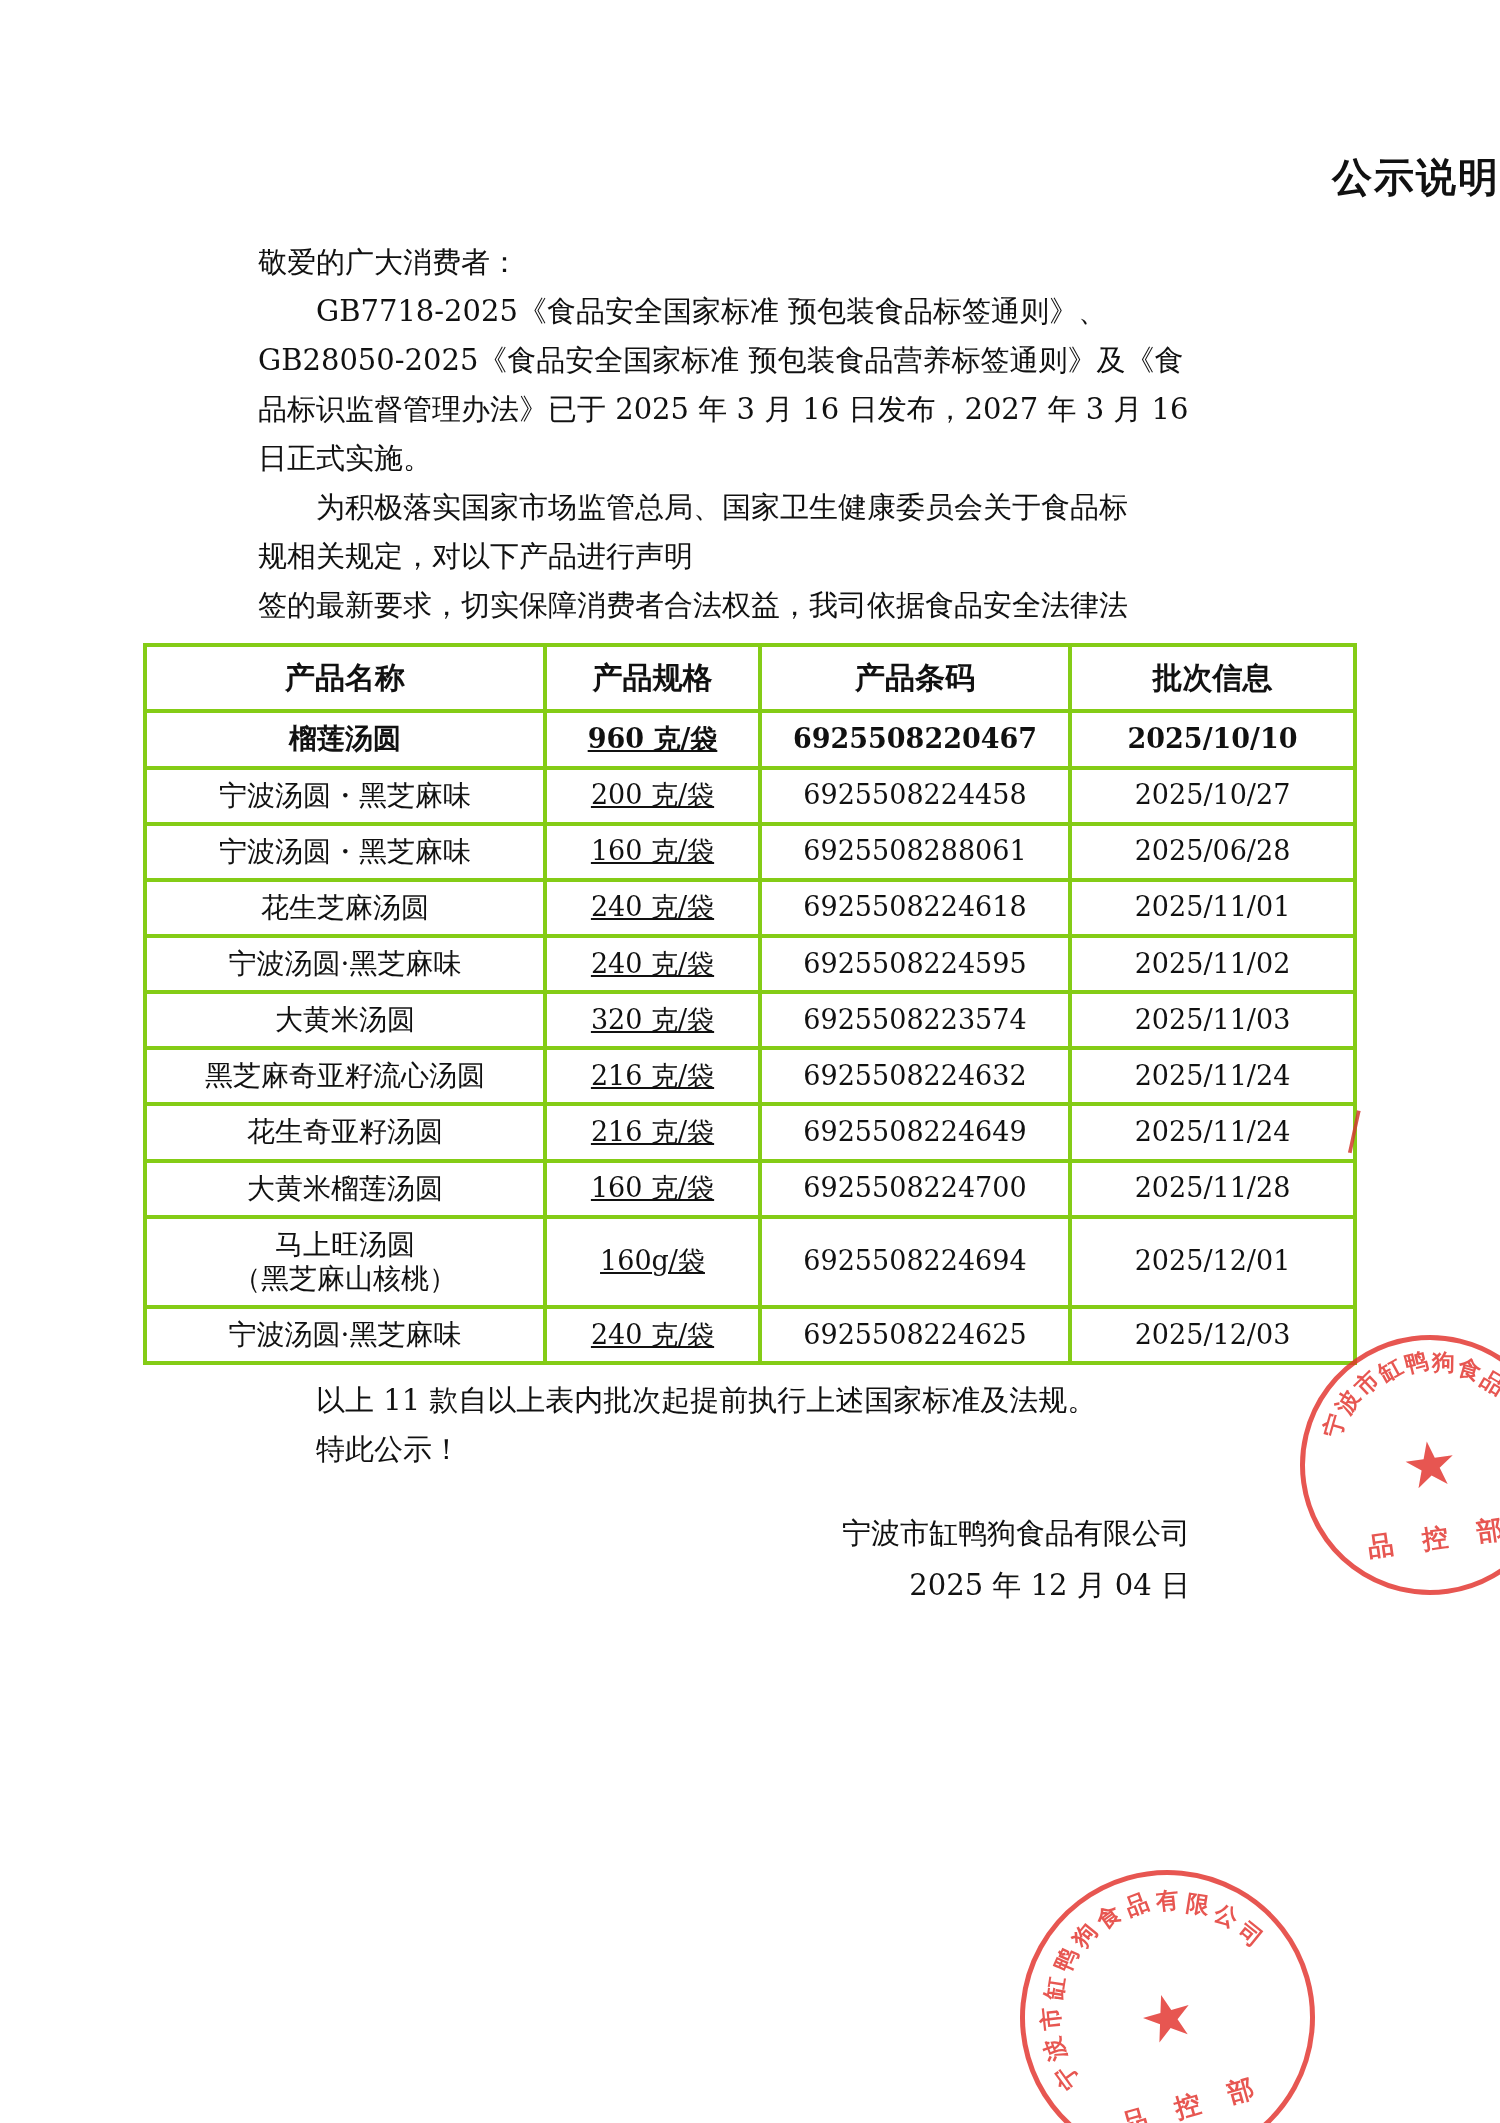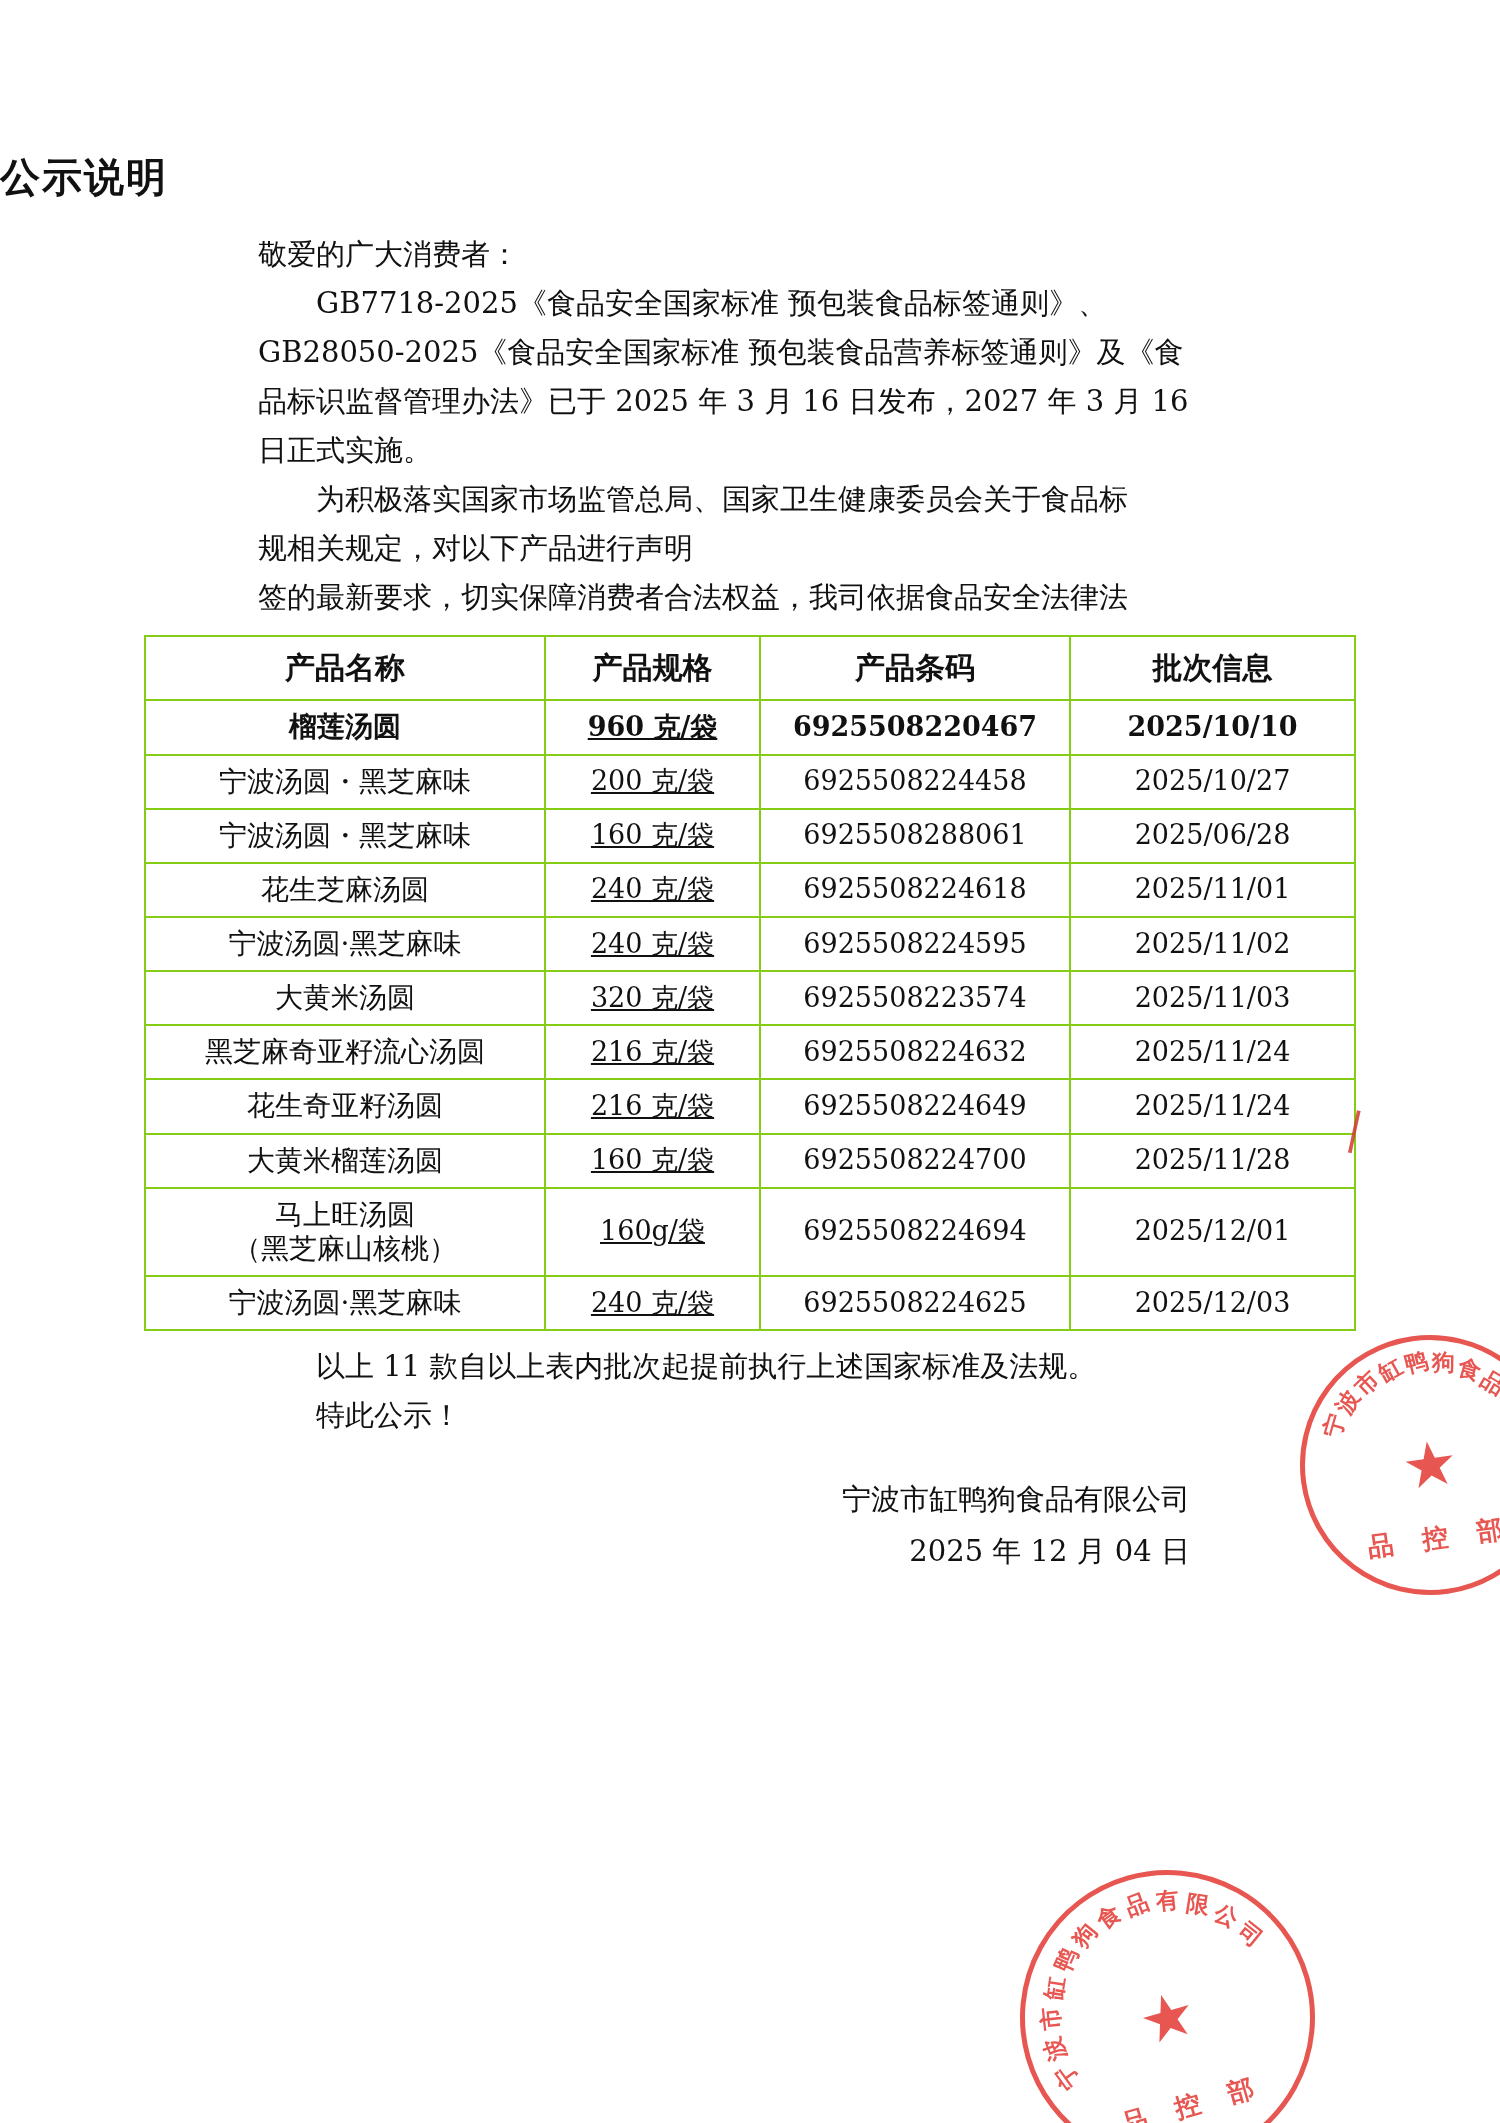--- a/index.html
+++ b/index.html
@@ -16,26 +16,26 @@
     overflow: hidden;
   }
   .page {
     position: relative;
     width: 1500px;
     height: 2123px;
     box-sizing: border-box;
     padding: 0;
   }
   .doc-title {
-    text-align: left;
+    text-align: right;
     font-size: 40px;
     font-weight: bold;
     letter-spacing: 2px;
     margin-top: 150px;
-    margin-bottom: 26px;
+    margin-bottom: 34px;
     font-family: "DejaVu Serif", "Liberation Serif", serif;
   }
   .body-block {
     width: 1120px;
     margin: 0 auto;
     font-size: 29px;
     line-height: 1.62;
     text-align: justify;
   }
   .para {
@@ -47,21 +47,21 @@
     padding-left: 68px;
   }
   table.decl {
     border-collapse: collapse;
     width: 1210px;
     margin: 14px auto 0 auto;
     table-layout: fixed;
     font-size: 27px;
   }
   table.decl th, table.decl td {
-    border: 2px solid #84cc16;
+    border: 4px solid #84cc16;
     text-align: center;
     vertical-align: middle;
     padding: 9px 4px;
     font-weight: normal;
     line-height: 1.22;
   }
   table.decl th {
     font-weight: bold;
     font-size: 30px;
     padding: 13px 4px;

